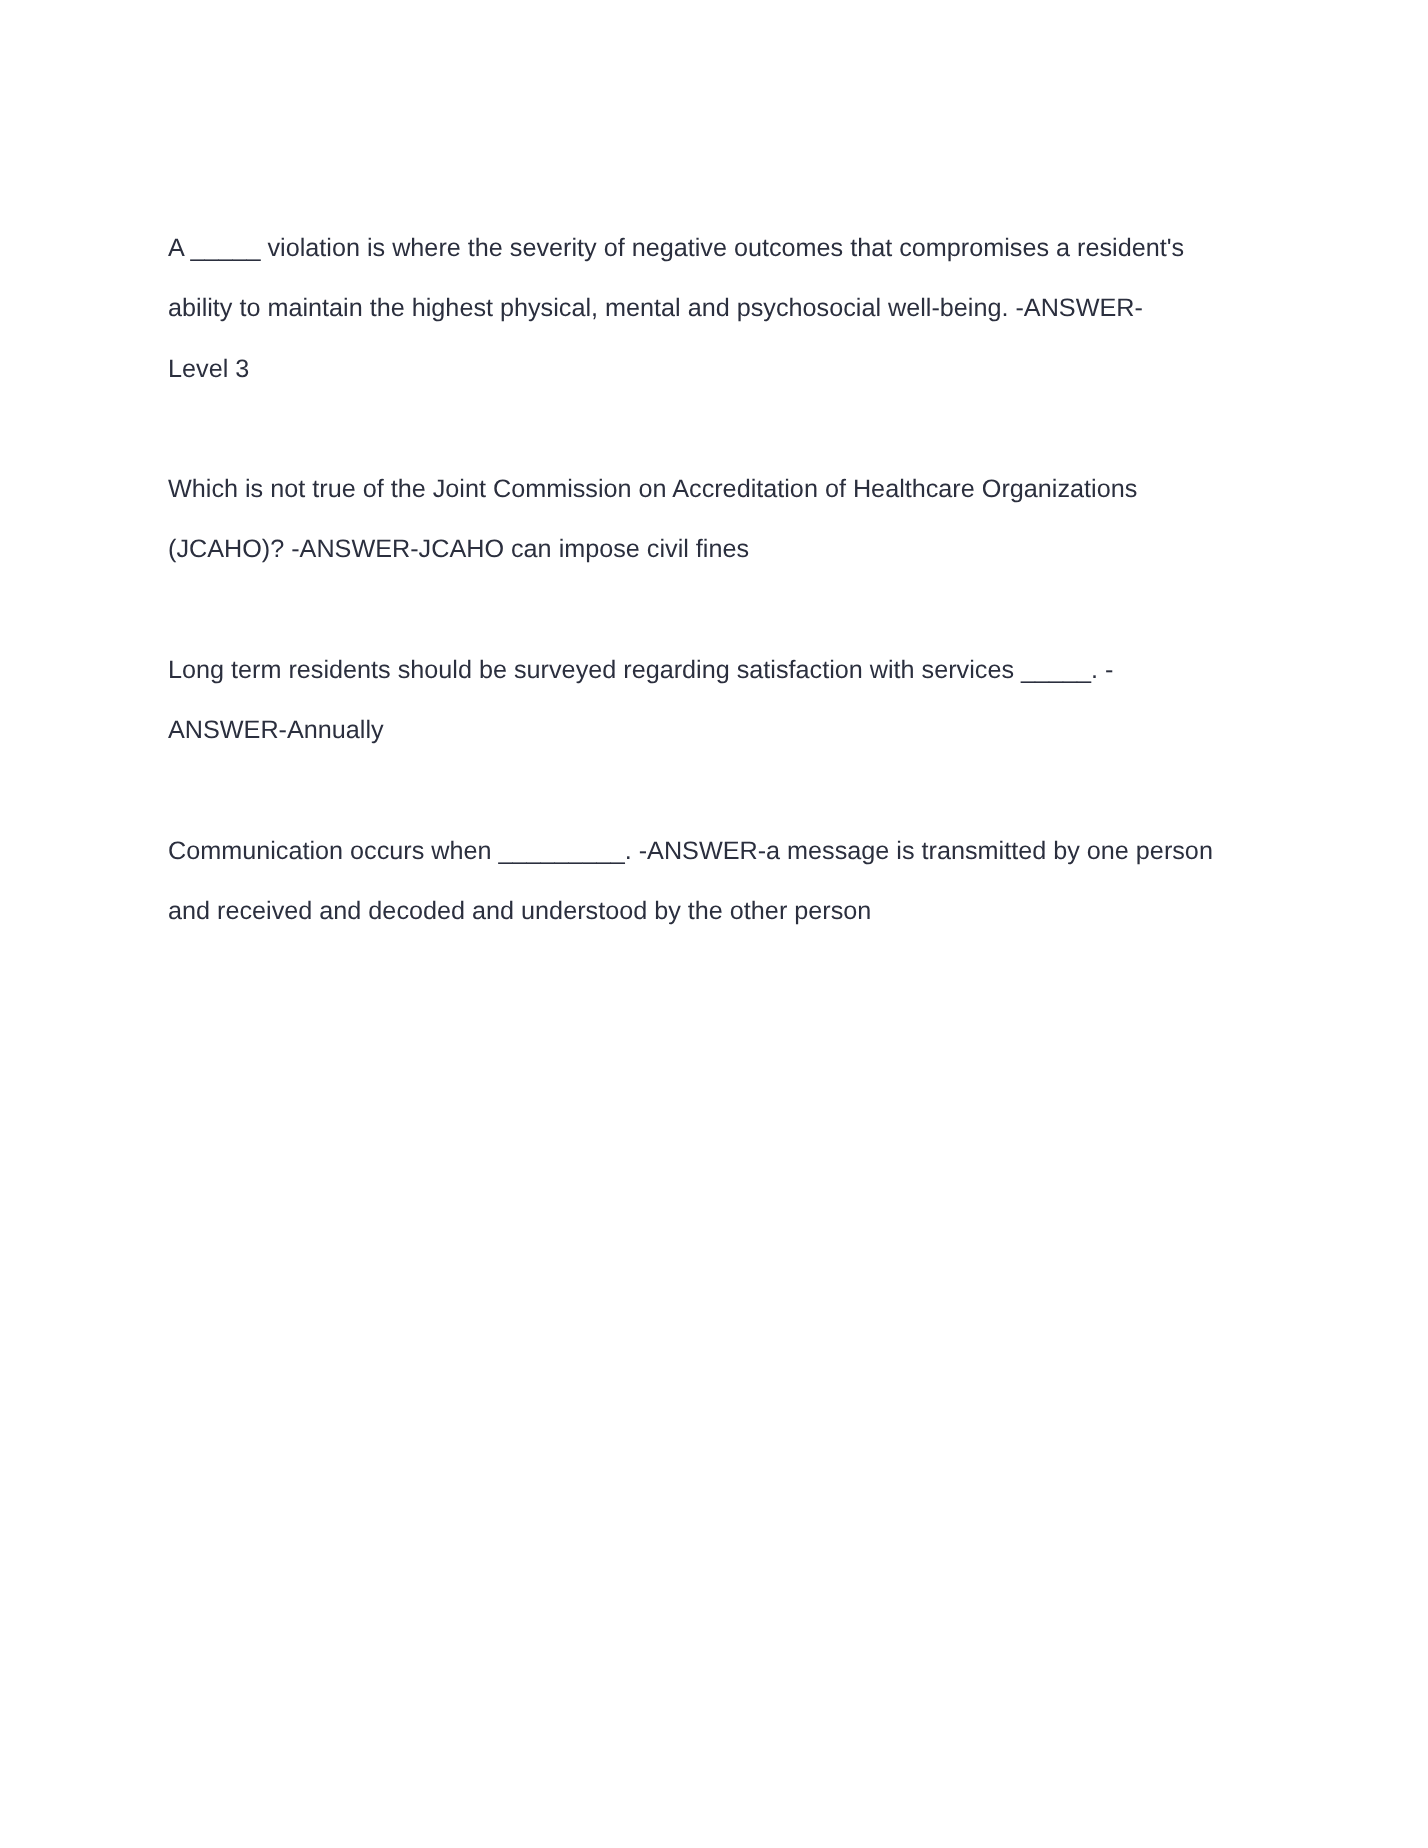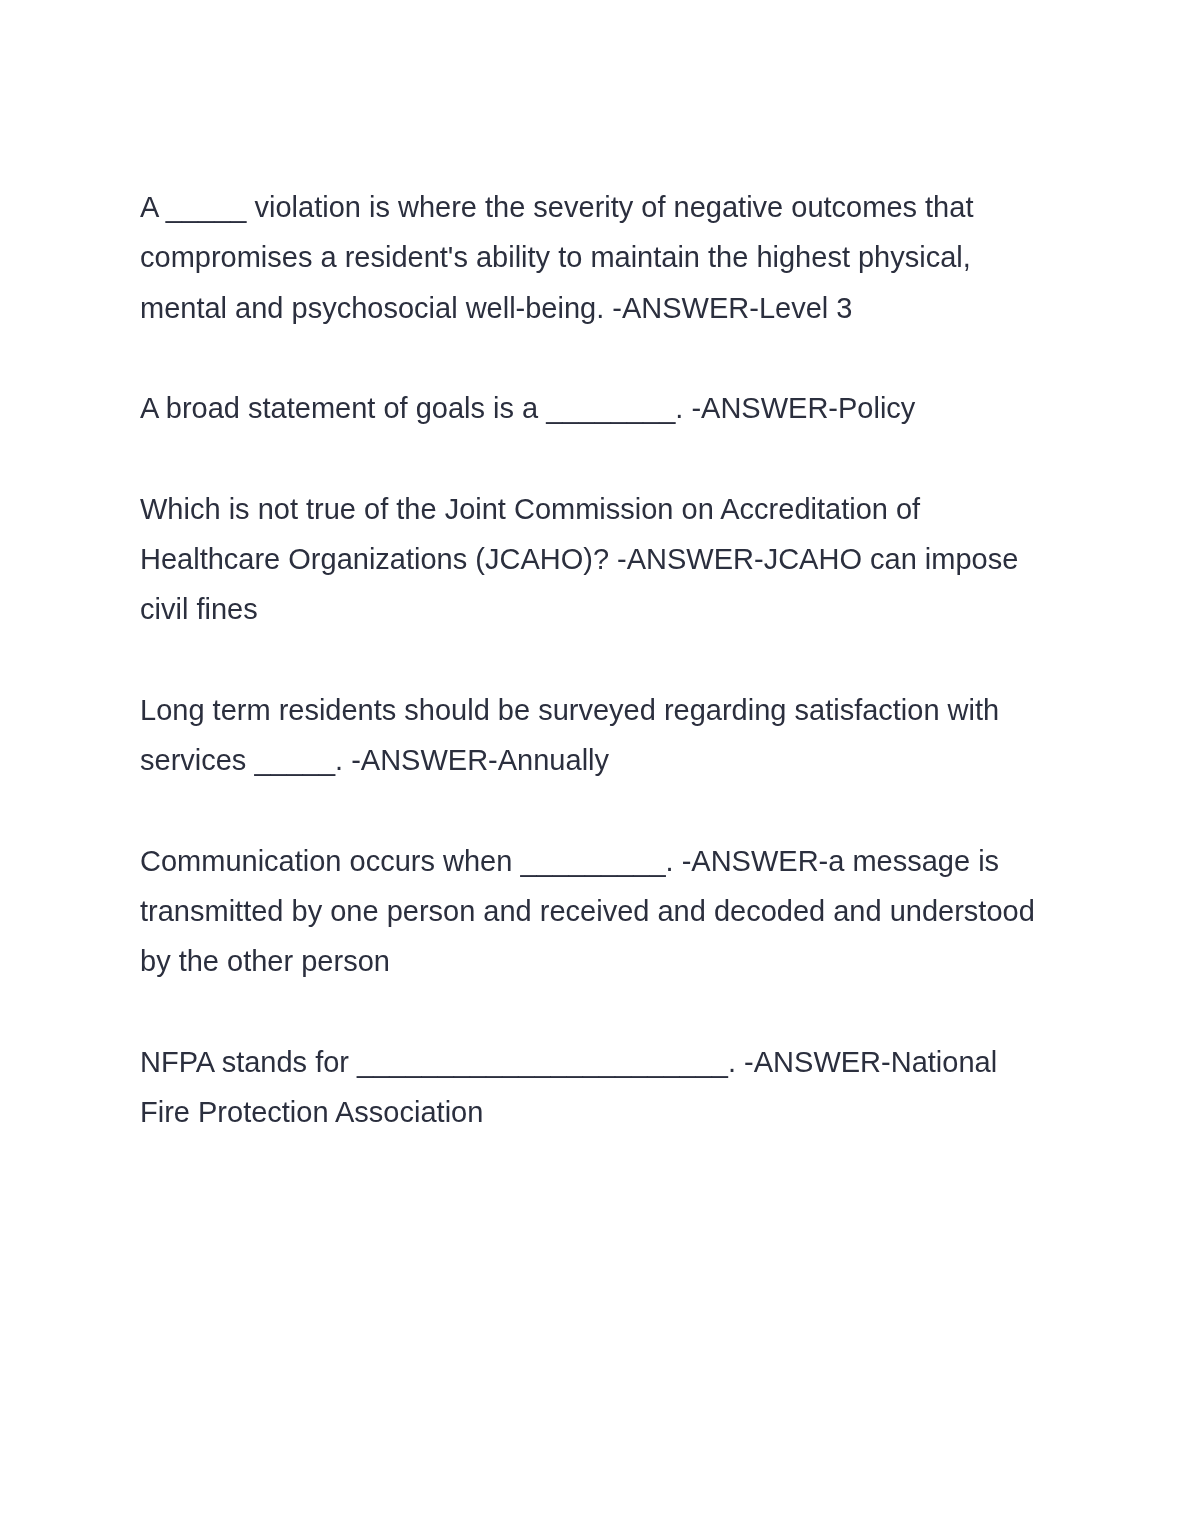--- a/index.html
+++ b/index.html
@@ -3,29 +3,27 @@
   <meta charset="utf-8">
   <style>
     html, body { margin: 0; padding: 0; background: #ffffff; }
     body { width: 1190px; height: 1540px; position: relative; overflow: hidden; }
     .page {
       position: absolute;
       left: 140px;
       top: 182px;
       width: 910px;
       font-family: "Liberation Sans", sans-serif;
-      font-size: 29px;
+      font-size: 21px;
       line-height: 50.3px;
       color: #2b2f3e;
     }
     .qa { margin: 0 0 50.3px 0; white-space: normal; }
   </style>
 </head>
 <body>
 
 <div class="page">
   <p class="qa" style="width:850px">A _____ violation is where the severity of negative outcomes that compromises a resident's ability to maintain the highest physical, mental and psychosocial well-being. -ANSWER-Level 3</p>
-  <p class="qa">A broad statement of goals is a ________. -ANSWER-Policy</p>
   <p class="qa" style="width:895px">Which is not true of the Joint Commission on Accreditation of Healthcare Organizations (JCAHO)? -ANSWER-JCAHO can impose civil fines</p>
   <p class="qa" style="width:880px">Long term residents should be surveyed regarding satisfaction with services _____. -ANSWER-Annually</p>
   <p class="qa" style="width:910px">Communication occurs when _________. -ANSWER-a message is transmitted by one person and received and decoded and understood by the other person</p>
-  <p class="qa" style="width:880px">NFPA stands for _______________________. -ANSWER-National Fire Protection Association</p>
 </div>
 
 </body></html>

